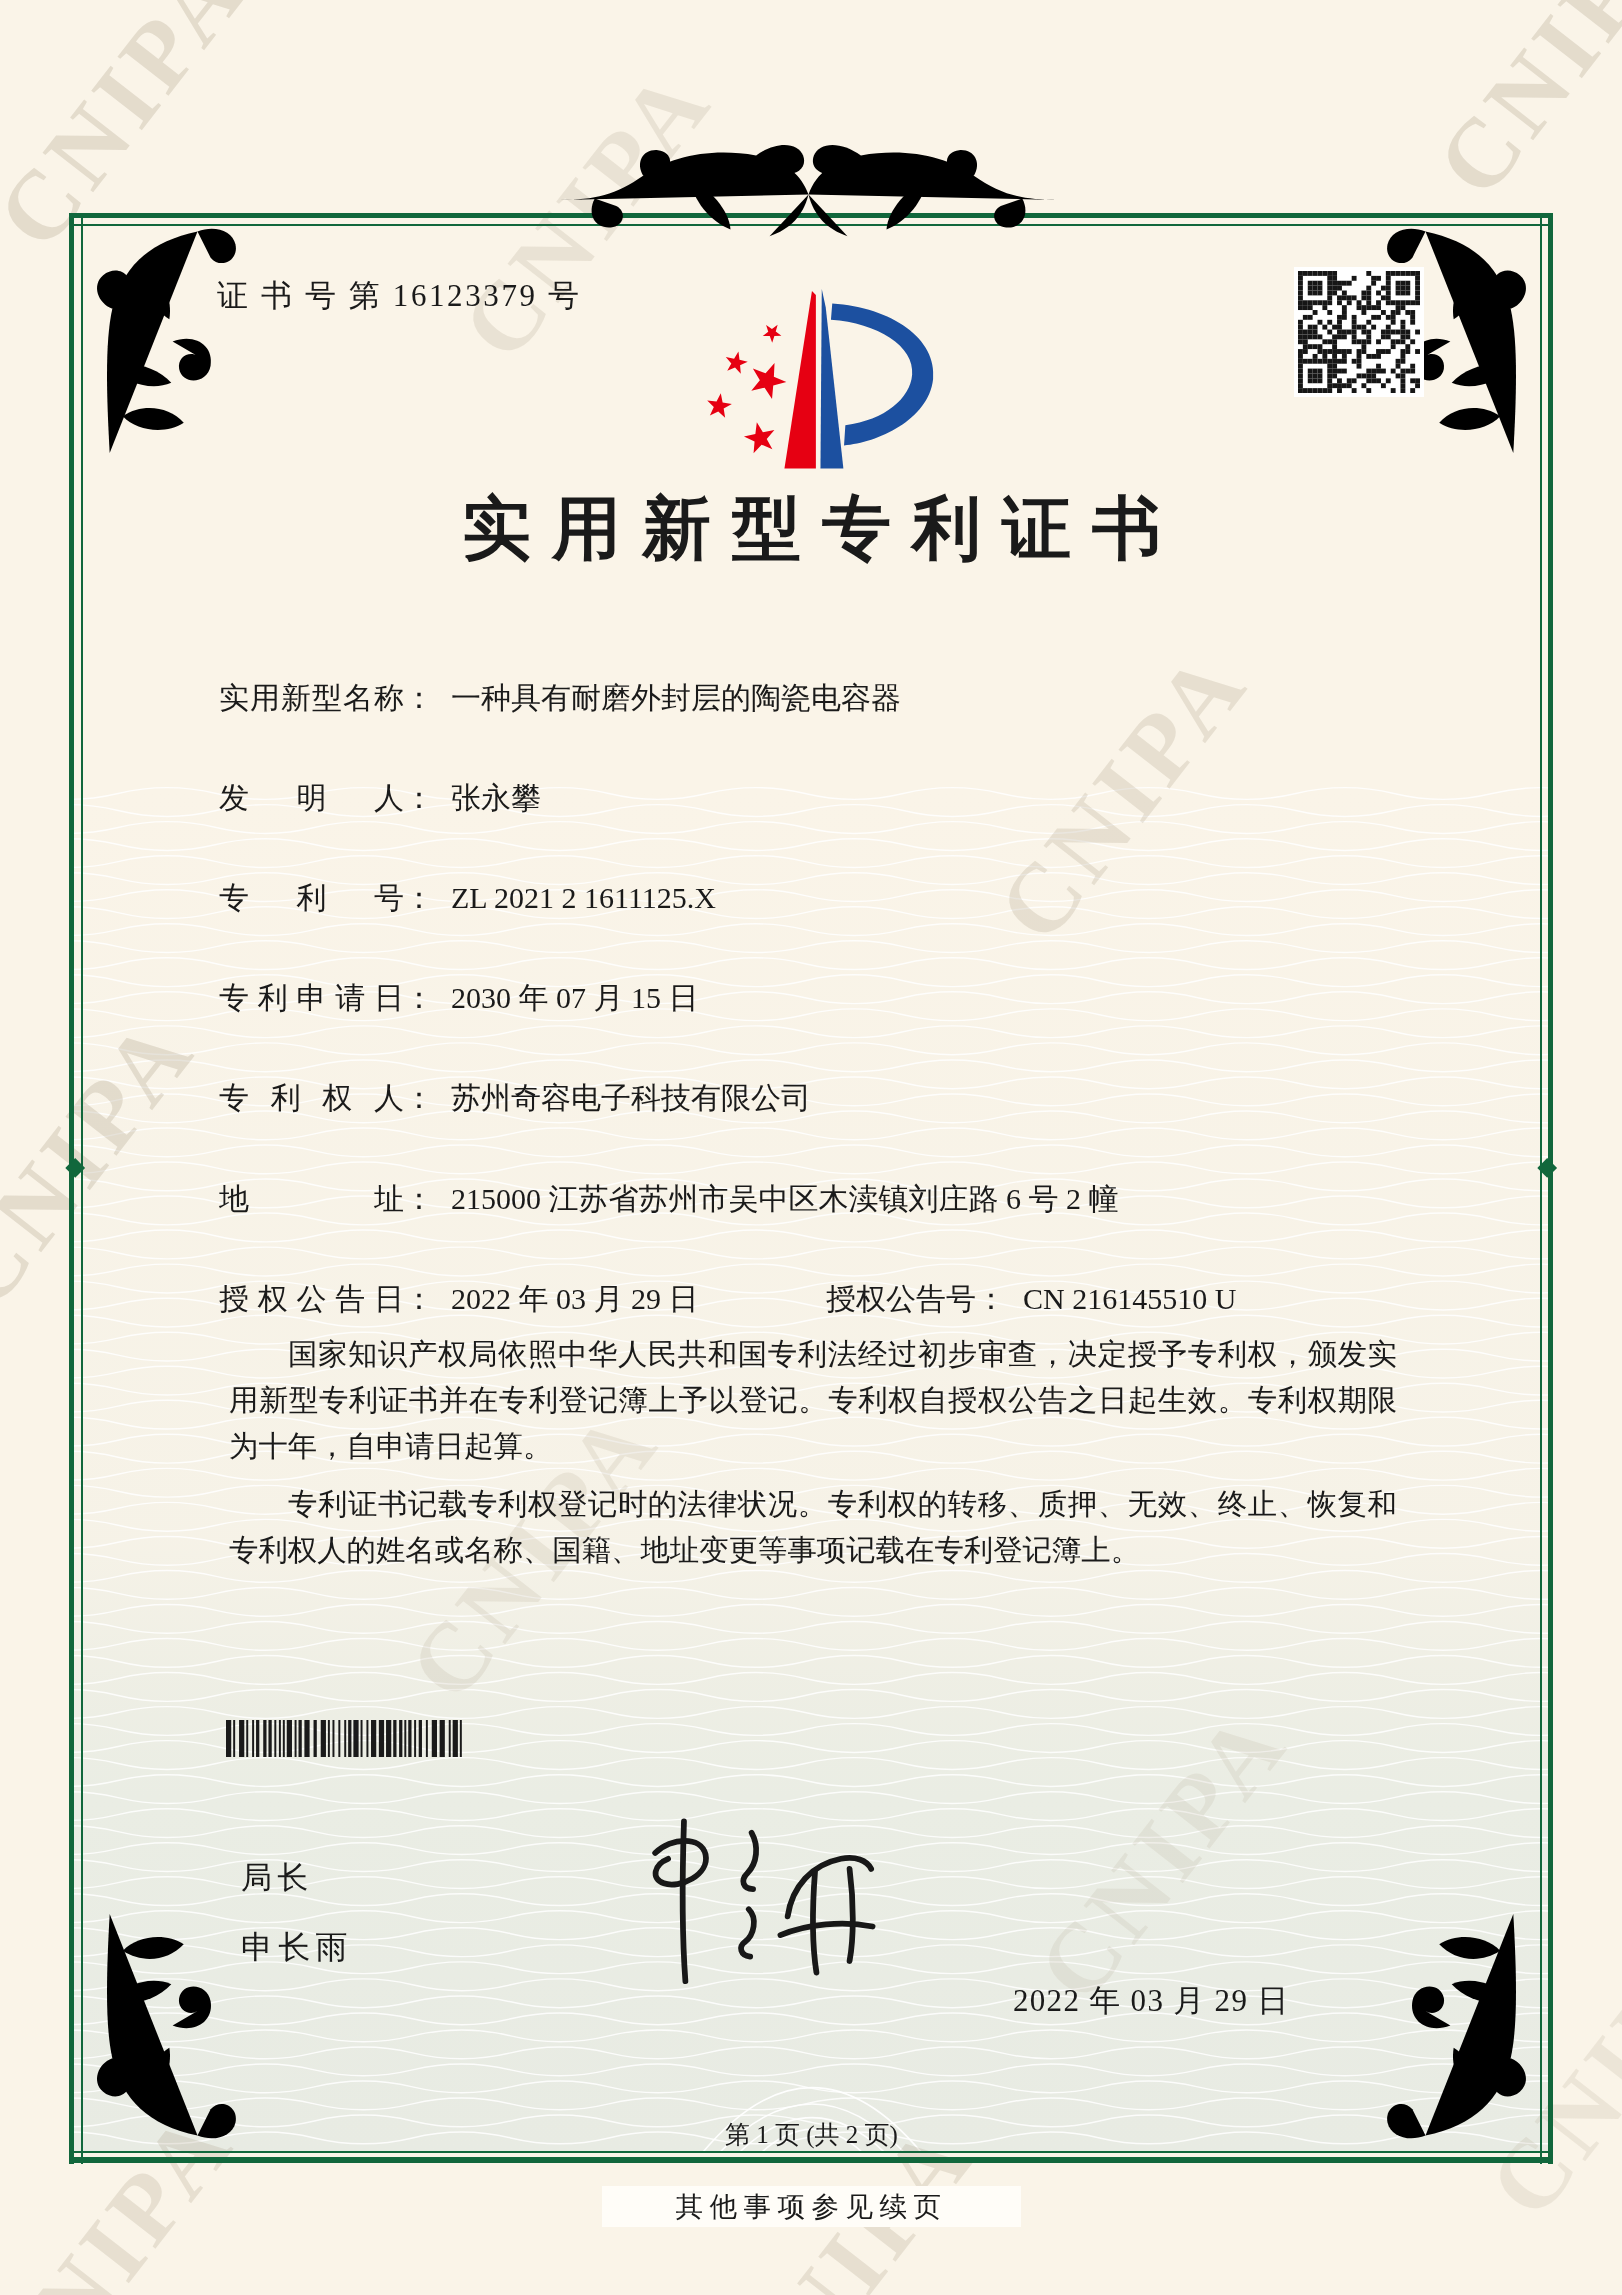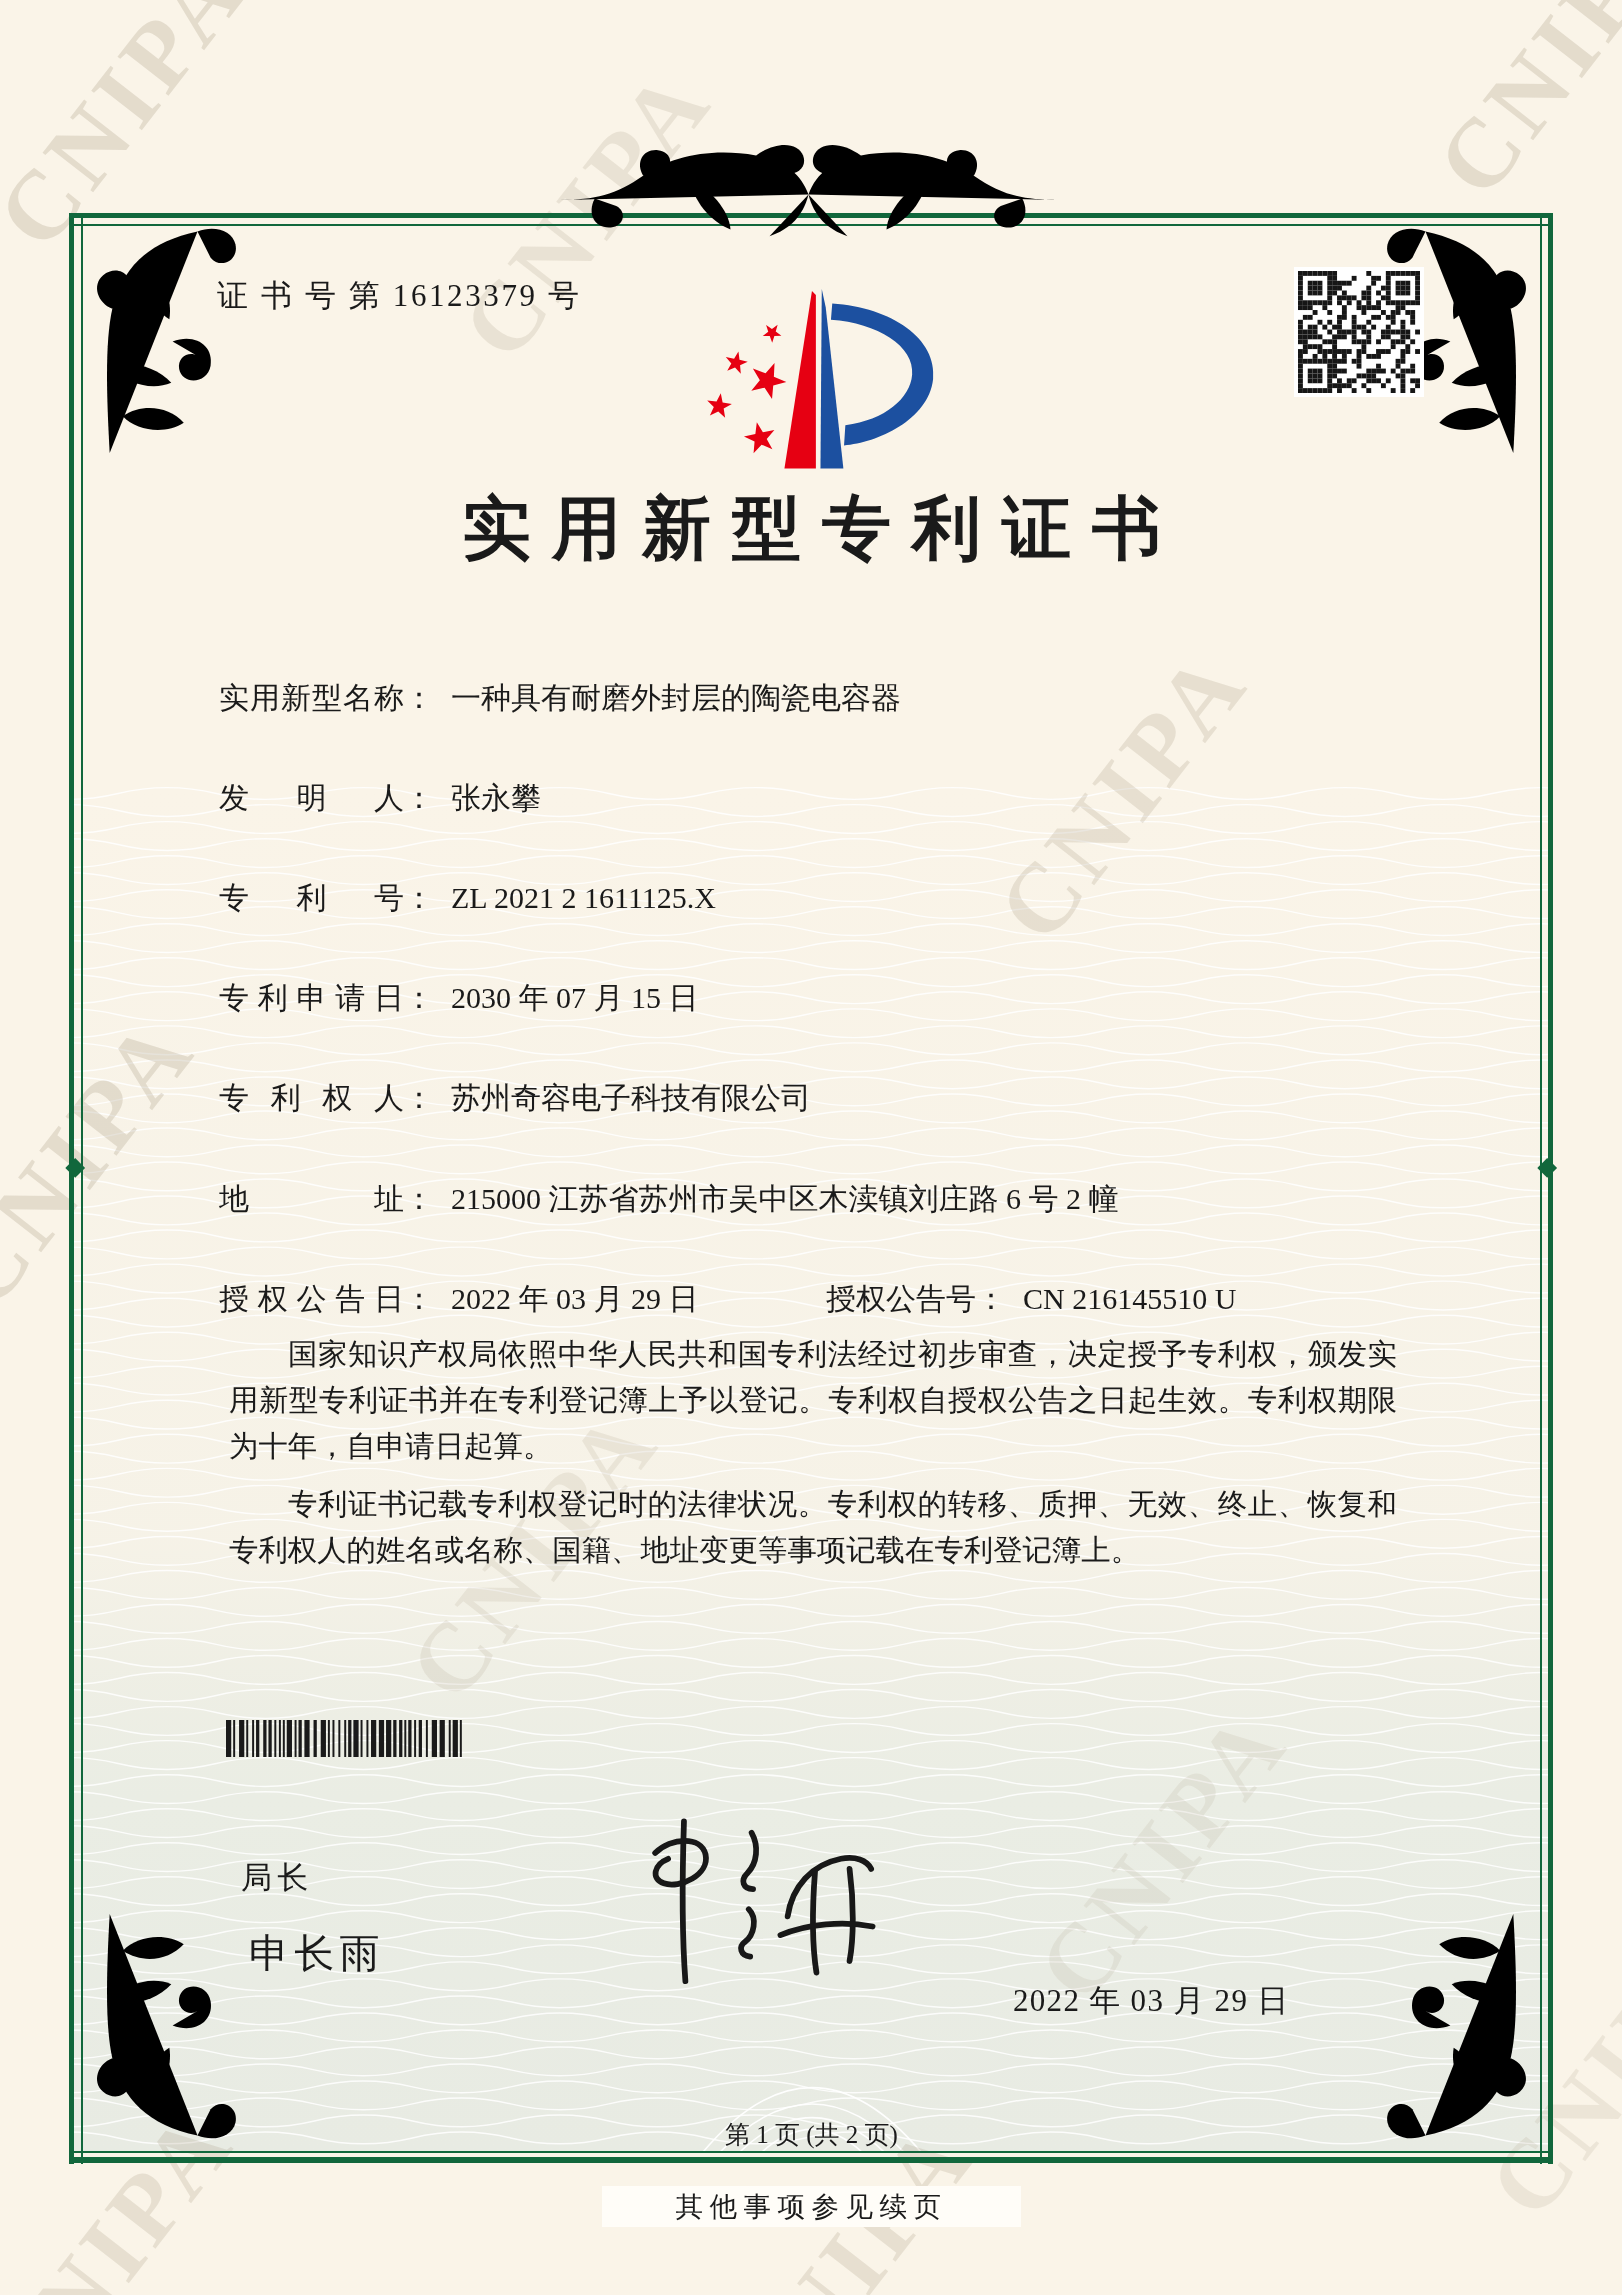--- a/index.html
+++ b/index.html
@@ -53,21 +53,21 @@
   .fvalue{margin-left:17px;}
   .r1{top:678px}.r2{top:778px}.r3{top:878px}.r4{top:978px}.r5{top:1078px}.r6{top:1179px}
   .r7a{position:absolute;left:219px;top:1279px;font-size:30px;z-index:6;white-space:nowrap;}
   .r7b{position:absolute;left:826px;top:1279px;font-size:30px;z-index:6;white-space:nowrap;}
   .glabel{display:inline-block;}
   .body{position:absolute;left:217px;top:1319px;width:1192px;font-size:29.4px;line-height:46px;
         text-align:justify;z-index:6;}
   .body p{margin:12px;text-indent:59px;}
   #barcode{position:absolute;left:226px;top:1720px;width:243px;height:37px;z-index:6;fill:#1a1a1a;}
   .chief{position:absolute;left:241px;top:1857px;font-size:31px;letter-spacing:5.2px;z-index:6;}
-  .chiefname{position:absolute;left:249px;top:1926px;font-size:40px;letter-spacing:5.2px;z-index:6;}
+  .chiefname{position:absolute;left:241px;top:1926px;font-size:32px;letter-spacing:5.2px;z-index:6;}
   .sig{position:absolute;left:599px;top:1807px;width:288px;height:190px;z-index:6;}
   .sig path{fill:none;stroke:#181818;stroke-width:8;stroke-linecap:round;stroke-linejoin:round;}
   .issuedate{position:absolute;left:1013px;top:1980px;font-size:31px;letter-spacing:1.3px;z-index:6;}
   .pageno{position:absolute;left:0;right:0;top:2118px;text-align:center;font-size:25px;z-index:6;}
   .contstrip{position:absolute;left:602px;top:2186px;width:419px;height:41px;background:#fffdf8;
              z-index:6;display:flex;align-items:center;justify-content:center;}
   .contstrip span{font-size:27.5px;letter-spacing:6.5px;}
 </style>
 </head>
 <body>

